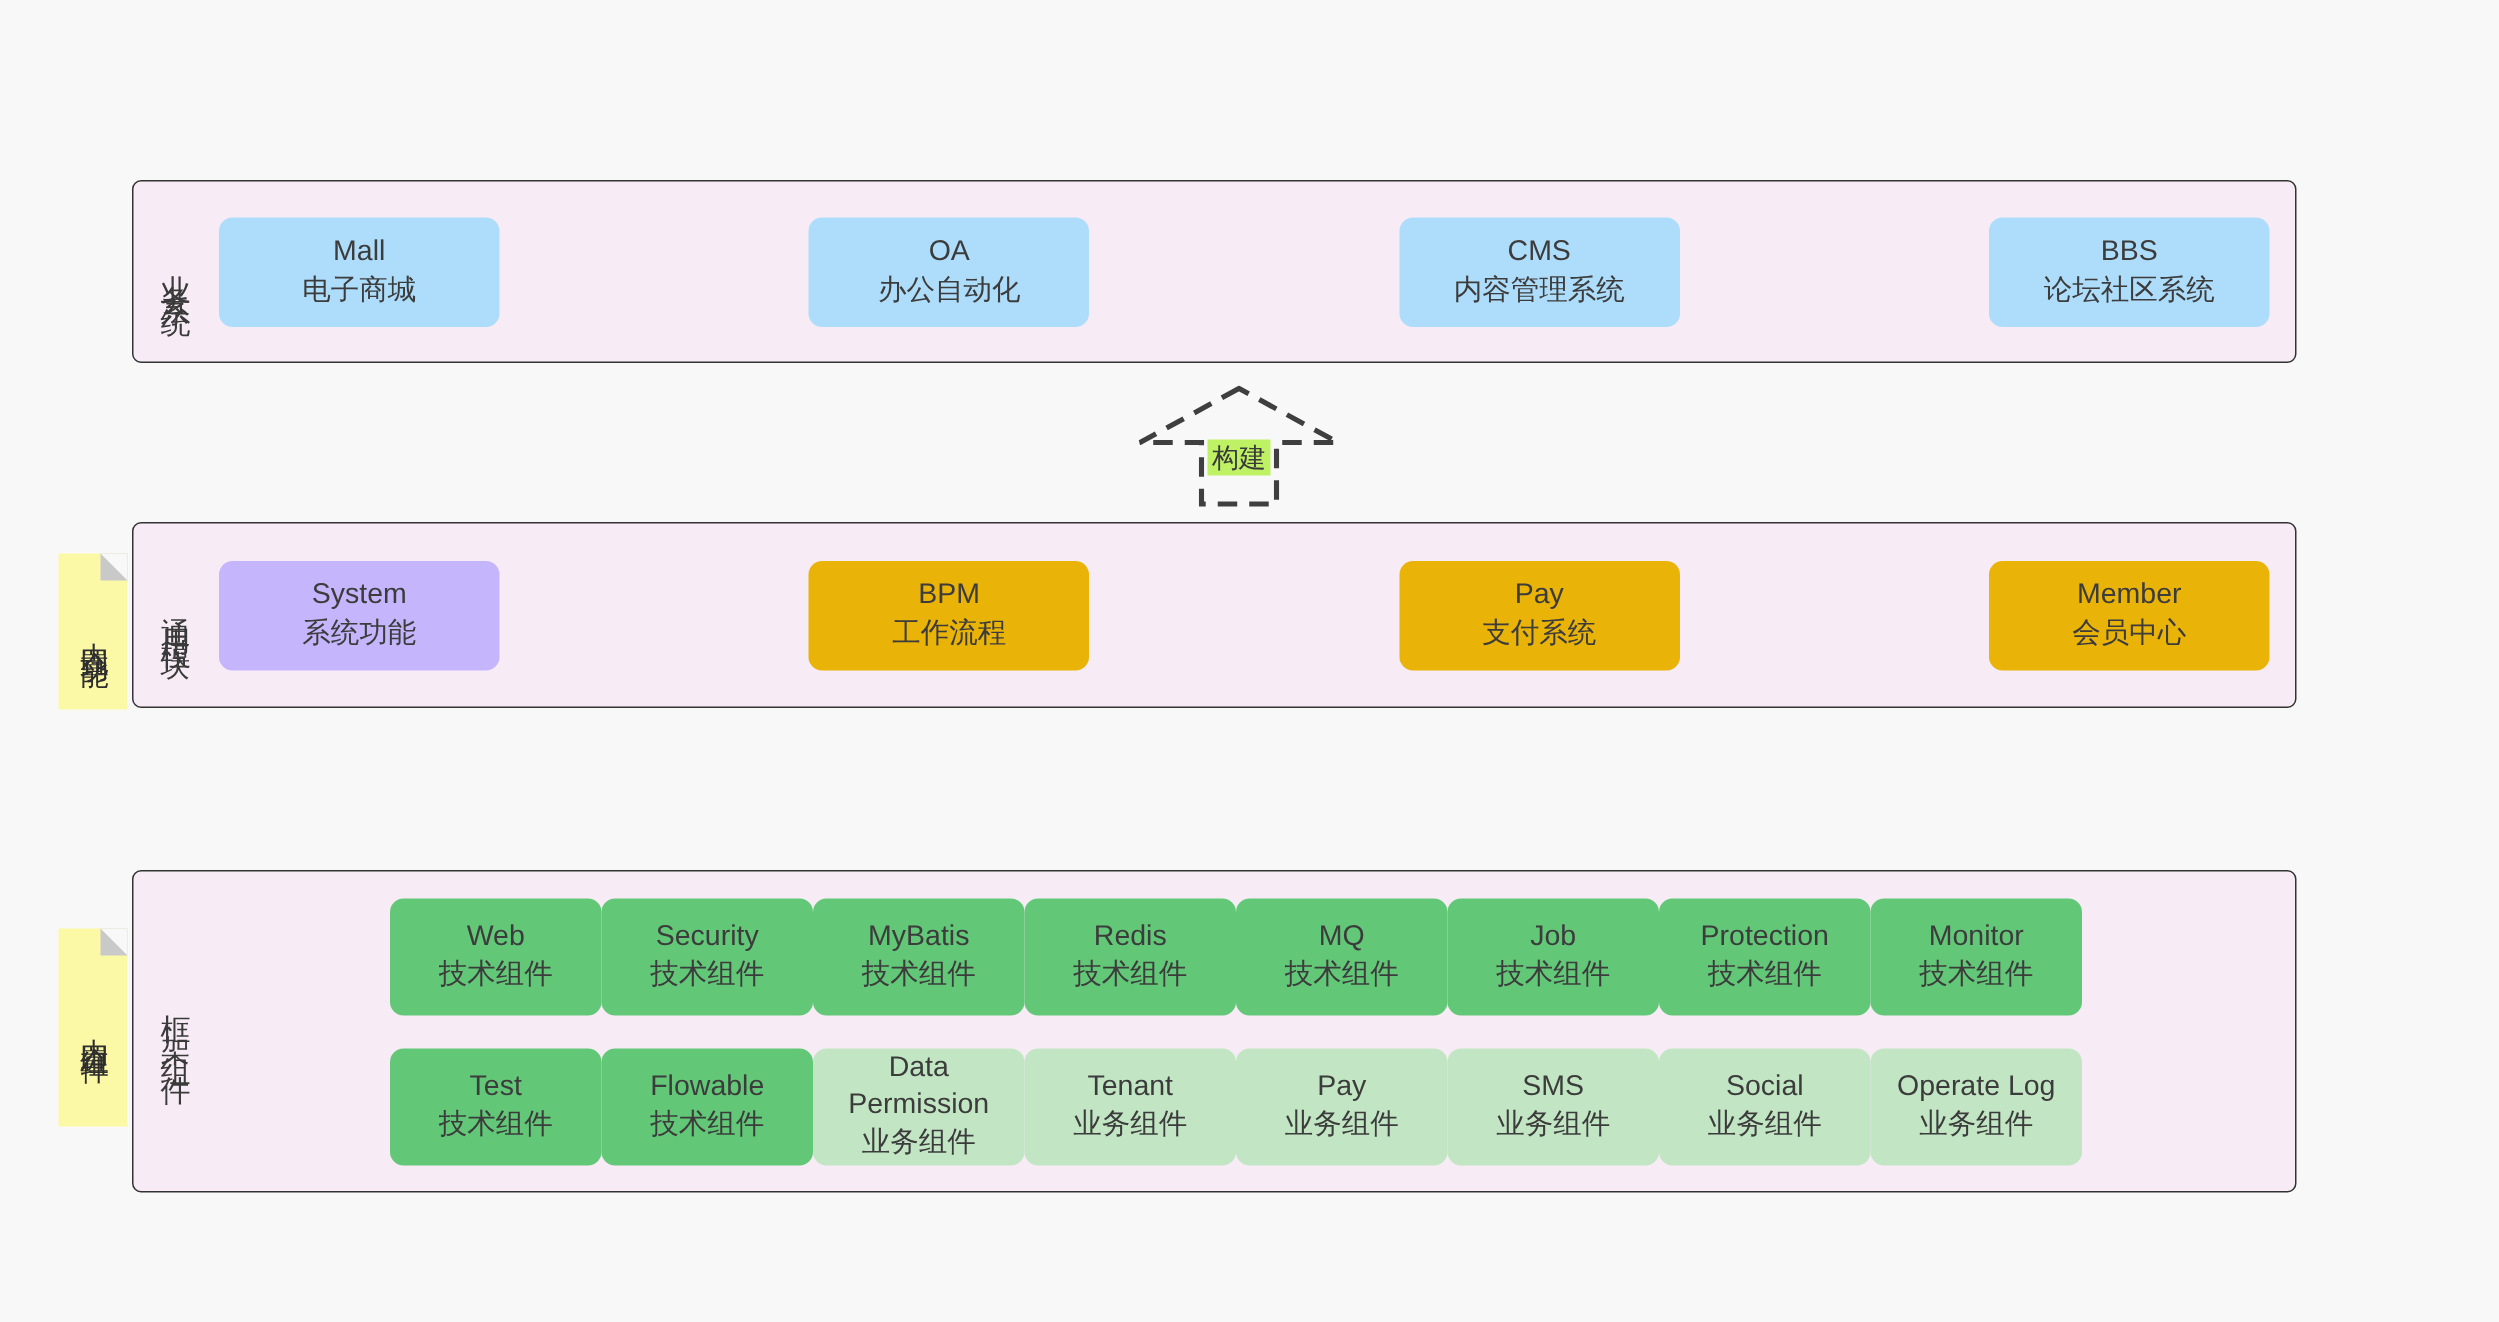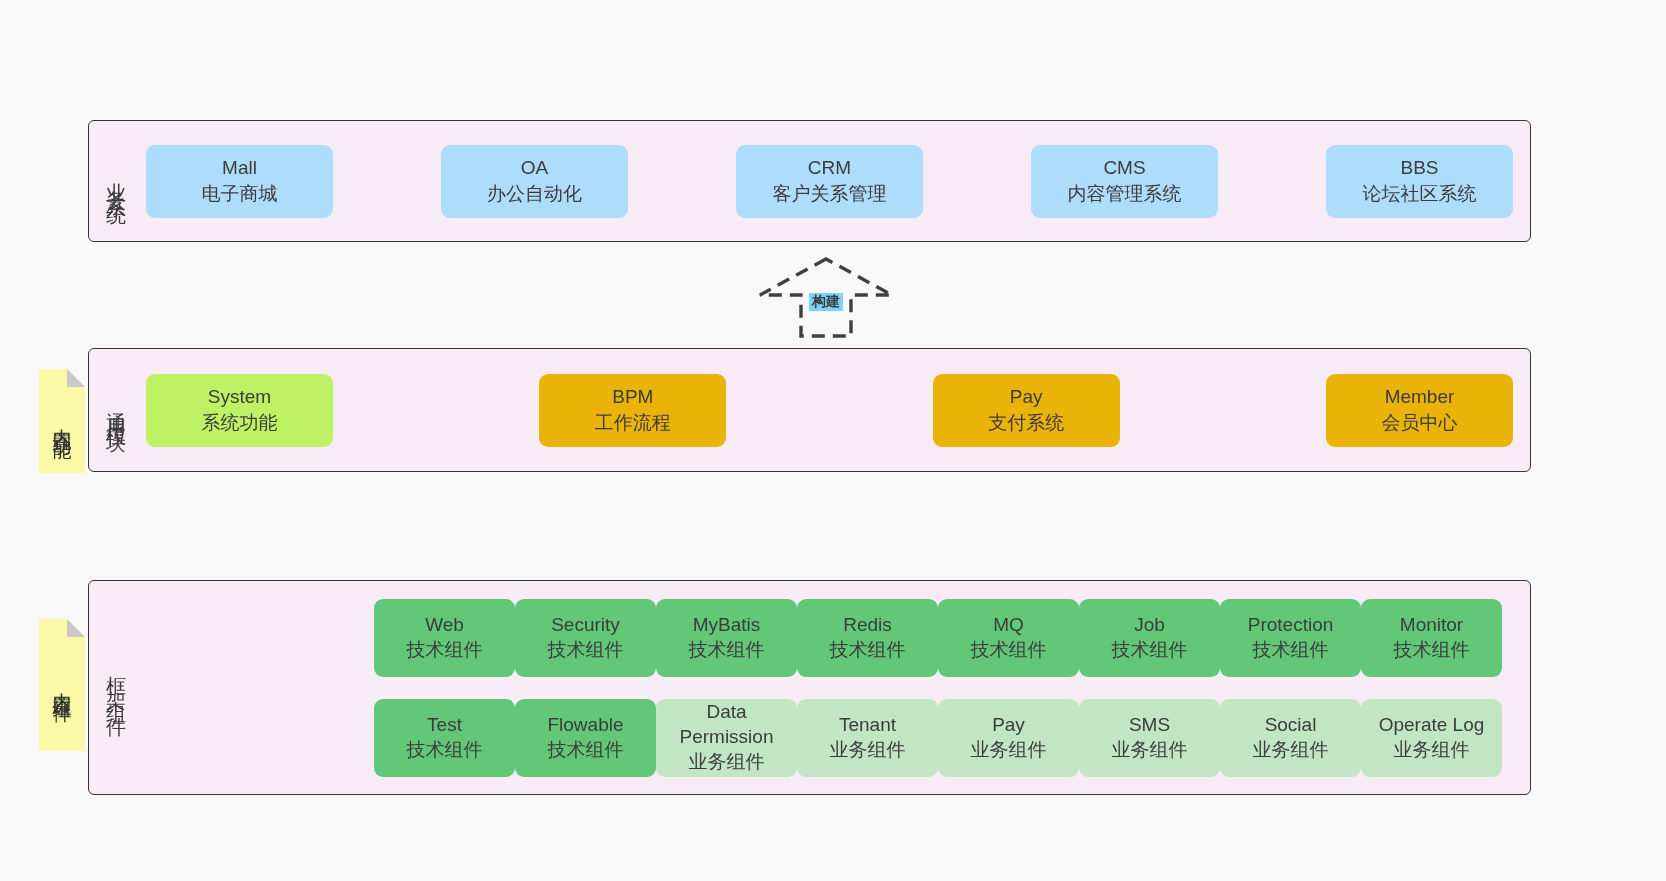--- a/index.html
+++ b/index.html
@@ -24,33 +24,33 @@
     writing-mode:vertical-rl;text-orientation:upright;
     font-size:20px;letter-spacing:7px;color:#3a3a3a;
   }
   .band3 .band-label{letter-spacing:14px;}
   .band-content{
     position:absolute;left:57px;right:17px;top:0;bottom:0;
     display:flex;align-items:center;justify-content:space-between;gap:29px;
   }
   .band3 .band-content{
     right:28px;flex-direction:column;justify-content:center;
-    align-items:flex-end;gap:22px;
+    align-items:center;gap:22px;
   }
   .comp-row{display:flex;justify-content:space-between;}
   
   .box{
     border-radius:9px;display:flex;flex-direction:column;
     align-items:center;justify-content:center;text-align:center;
     font-size:19px;line-height:1.38;color:#3c3c3c;
     width:187px;height:73px;padding:0 4px;box-sizing:border-box;
   }
   .band3 .box{width:141px;height:78px;line-height:1.3;}
   .blue{background:#aeddfb;}
-  .red{background:#bef264;}
+  .red{background:#c4b5fd;}
   .pink{background:#eab308;}
   .green{background:#62c878;}
   .green-light{background:#c2e6c4;}
   
   .note{
     position:absolute;left:-50px;width:46px;background:#fbf9a6;
     display:flex;align-items:center;justify-content:center;
   }
   .note-2{top:20px;height:104px;}
   .note-3{top:38px;height:132px;}
@@ -63,44 +63,39 @@
     writing-mode:vertical-rl;text-orientation:upright;
     font-size:19px;letter-spacing:4px;color:#2e2e2e;
   }
   
   .arrow{position:absolute;width:138px;height:82px;}
   .arrow-1{top:257px;left:757px;}
   .arrow-2{top:489px;left:771px;}
   .arrow svg{position:absolute;left:0;top:0;}
   .arrow-label{
     position:absolute;left:50%;top:36px;transform:translateX(-50%);
-    background:#7dd3fc;padding:0 3px;font-size:14px;color:#3a3a3a;
+    background:#bef264;padding:0 3px;font-size:18px;color:#3a3a3a;
     white-space:nowrap;
-    font-weight:bold;
   }
 </style>
 </head>
 <body>
 
 <div class="canvas">
 
   <section class="band band1">
     <div class="band-label">业务系统</div>
     <div class="band-content">
       <div class="box blue">
         <span>Mall</span>
         <span>电子商城</span>
       </div>
       <div class="box blue">
         <span>OA</span>
         <span>办公自动化</span>
-      </div>
-      <div class="box blue">
-        <span>CRM</span>
-        <span>客户关系管理</span>
       </div>
       <div class="box blue">
         <span>CMS</span>
         <span>内容管理系统</span>
       </div>
       <div class="box blue">
         <span>BBS</span>
         <span>论坛社区系统</span>
       </div>
     </div>

